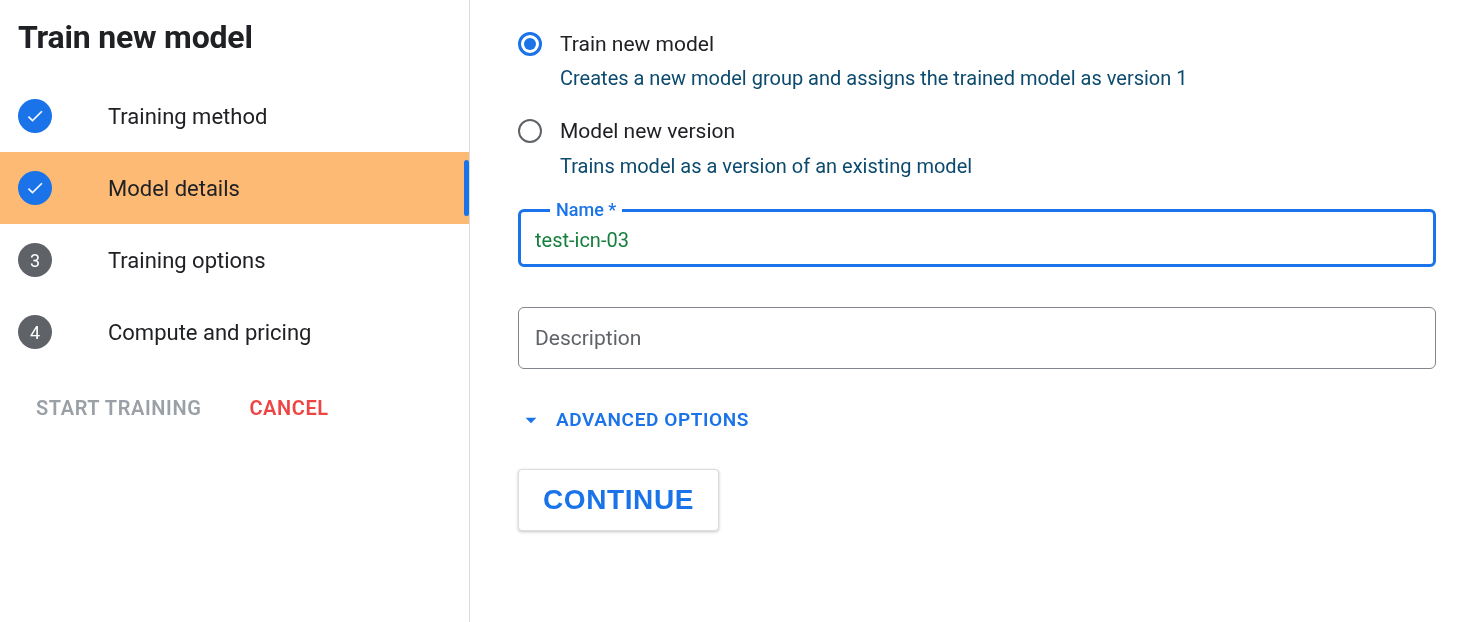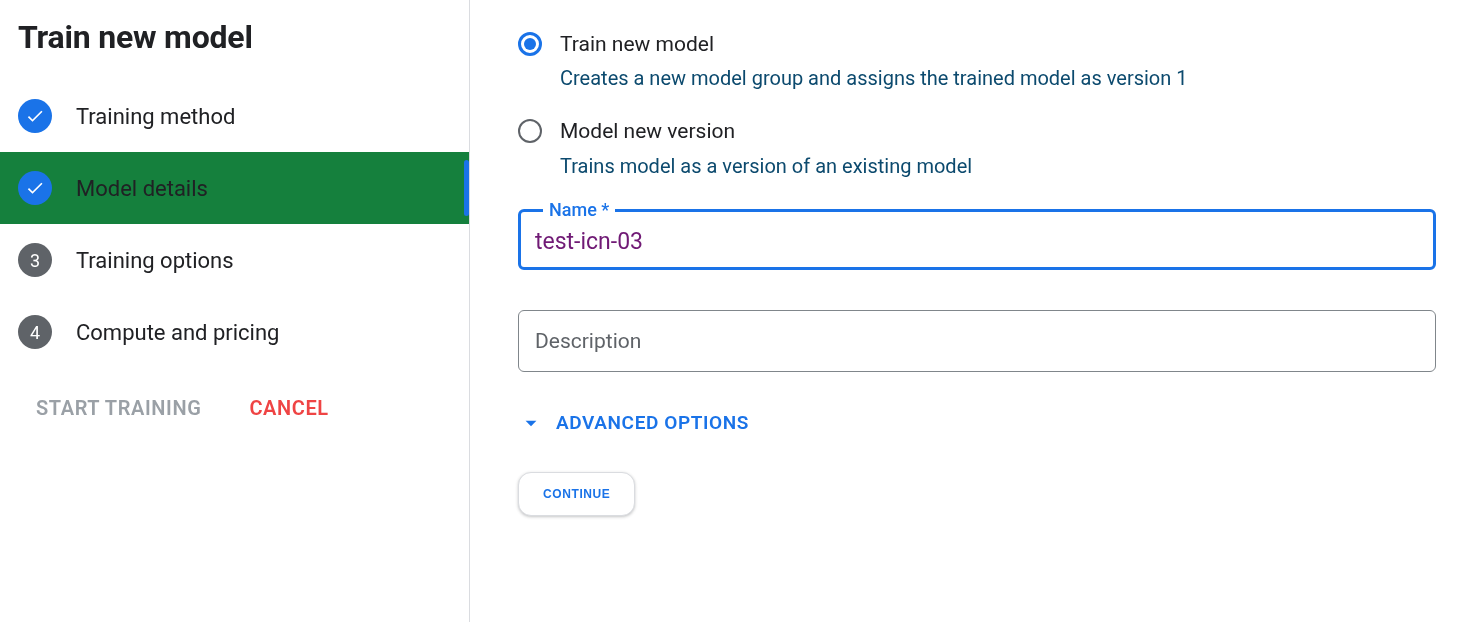--- a/index.html
+++ b/index.html
@@ -36,23 +36,24 @@
     .step {
       display: flex;
       align-items: center;
       height: 72px;
       padding-left: 18px;
       font-size: 22px;
       font-weight: 400;
       color: #202124;
       cursor: pointer;
       position: relative;
+      gap: 32px;
     }
     .step.active {
-      background: #15803d;
+      background: #fdba74;
     }
     .step.active::after {
       content: "";
       position: absolute;
       right: 0;
       top: 8px;
       bottom: 8px;
       width: 5px;
       border-radius: 3px;
       background: #1a73e8;
@@ -148,34 +149,34 @@
     .field-outlined {
       position: relative;
       border: 3px solid #1a73e8;
       border-radius: 6px;
       padding: 16px 14px 12px 14px;
       margin-bottom: 40px;
     }
     .field-label {
       position: absolute;
       top: -13px;
-      left: 22px;
+      left: 29px;
       background: #fff;
       padding: 0 6px;
       font-size: 18px;
       color: #1a73e8;
       font-weight: 500;
     }
     .field-input {
       border: none;
       outline: none;
-      font-size: 23px;
+      font-size: 20px;
       width: 100%;
       font-family: inherit;
-      color: #701a75;
+      color: #15803d;
     }
     
     .field-plain {
       border: 1px solid #80868b;
       border-radius: 6px;
       padding: 18px 16px;
       margin-bottom: 38px;
     }
     .field-plain input {
       border: none;
@@ -203,23 +204,23 @@
       width: 26px;
       height: 26px;
       fill: #1a73e8;
       margin-right: 12px;
     }
     
     .continue-btn {
       display: inline-block;
       padding: 14px 24px;
       border: 1px solid #dadce0;
-      border-radius: 13px;
+      border-radius: 4px;
       color: #1a73e8;
-      font-size: 12px;
+      font-size: 28px;
       font-weight: 600;
       letter-spacing: 0.6px;
       background: #fff;
       box-shadow: 0 1px 3px rgba(60,64,67,0.3);
       cursor: pointer;
     }
   </style>
 </head>
 <body>
 

